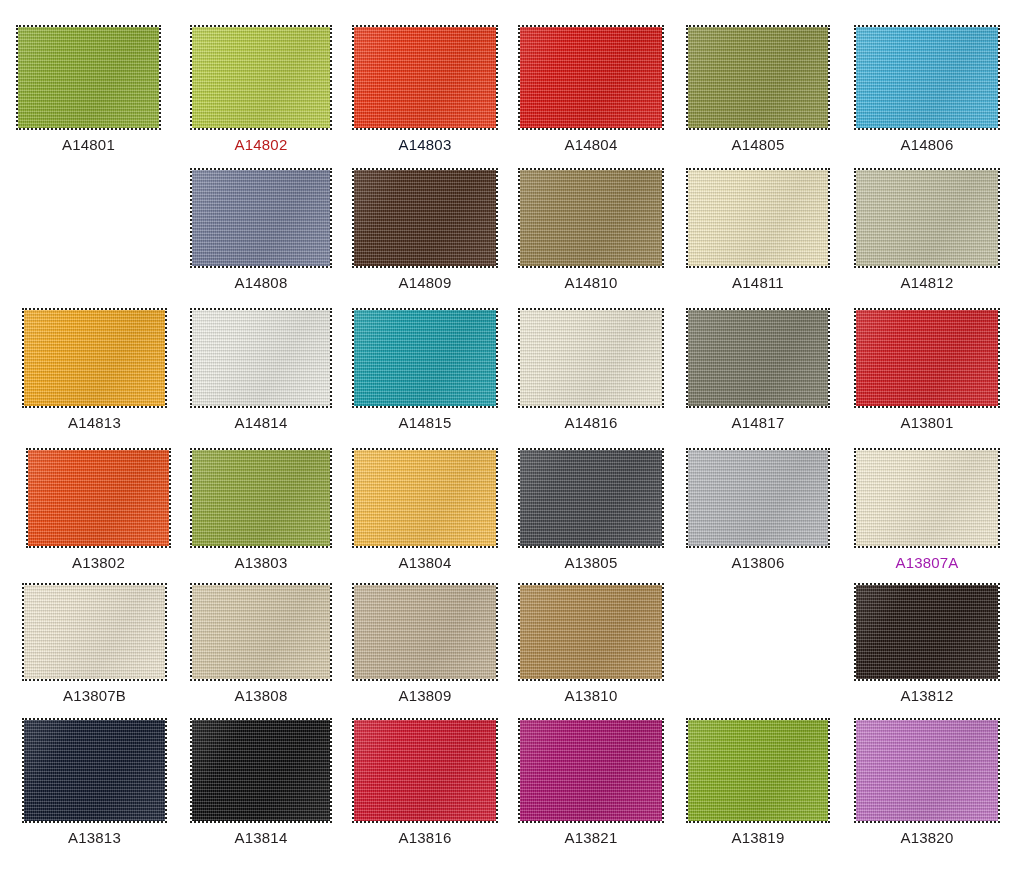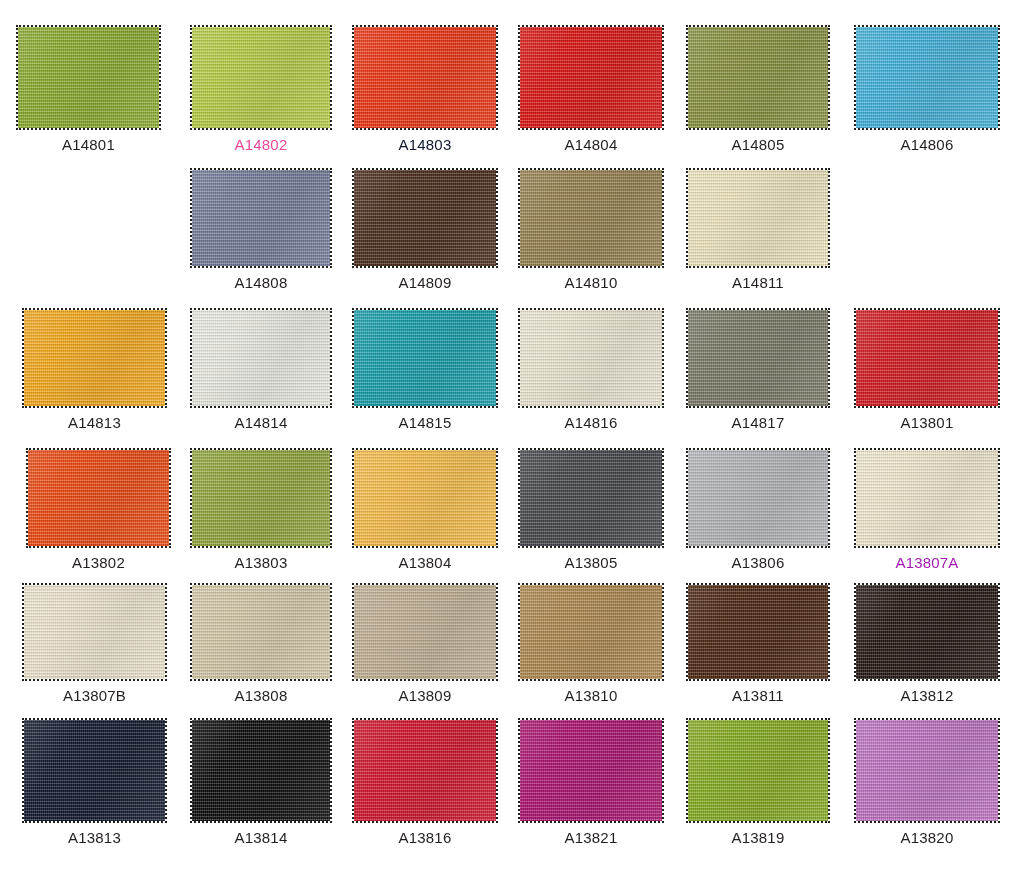--- a/index.html
+++ b/index.html
@@ -100,21 +100,21 @@
         <div class="chip-shade"></div>
       </div>
       <div class="swatch-label" style="color: rgb(35, 31, 32);">A14801</div>
     </div>
     <div class="swatch-cell" style="left: 190px; top: 25px; width: 142px;">
       <div class="swatch-chip" style="height: 105px; border-color: rgb(32, 32, 28);">
         <div class="chip-color" style="background-color: rgb(185, 207, 69);"></div>
         <div class="chip-weave"></div>
         <div class="chip-shade"></div>
       </div>
-      <div class="swatch-label" style="color: #ec4899;">A14802</div>
+      <div class="swatch-label" style="color: #b91c1c;">A14802</div>
     </div>
     <div class="swatch-cell" style="left: 352px; top: 25px; width: 146px;">
       <div class="swatch-chip" style="height: 105px; border-color: rgb(32, 32, 28);">
         <div class="chip-color" style="background-color: rgb(240, 53, 19);"></div>
         <div class="chip-weave"></div>
         <div class="chip-shade"></div>
       </div>
       <div class="swatch-label" style="color: #0f172a;">A14803</div>
     </div>
     <div class="swatch-cell" style="left: 518px; top: 25px; width: 146px;">
@@ -166,20 +166,28 @@
       <div class="swatch-label" style="color: rgb(35, 31, 32);">A14810</div>
     </div>
     <div class="swatch-cell" style="left: 686px; top: 168px; width: 144px;">
       <div class="swatch-chip" style="height: 100px; border-color: rgb(32, 32, 28);">
         <div class="chip-color" style="background-color: rgb(242, 232, 192);"></div>
         <div class="chip-weave"></div>
         <div class="chip-shade"></div>
       </div>
       <div class="swatch-label" style="color: rgb(35, 31, 32);">A14811</div>
     </div>
+    <div class="swatch-cell" style="left: 854px; top: 168px; width: 146px;">
+      <div class="swatch-chip" style="height: 100px; border-color: rgb(32, 32, 28);">
+        <div class="chip-color" style="background-color: rgb(196, 194, 164);"></div>
+        <div class="chip-weave"></div>
+        <div class="chip-shade"></div>
+      </div>
+      <div class="swatch-label" style="color: rgb(35, 31, 32);">A14812</div>
+    </div>
     <div class="swatch-cell" style="left: 22px; top: 308px; width: 145px;">
       <div class="swatch-chip" style="height: 100px; border-color: rgb(32, 32, 28);">
         <div class="chip-color" style="background-color: rgb(248, 171, 28);"></div>
         <div class="chip-weave"></div>
         <div class="chip-shade"></div>
       </div>
       <div class="swatch-label" style="color: rgb(35, 31, 32);">A14813</div>
     </div>
     <div class="swatch-cell" style="left: 190px; top: 308px; width: 142px;">
       <div class="swatch-chip" style="height: 100px; border-color: rgb(32, 32, 28);">
@@ -294,28 +302,20 @@
       <div class="swatch-label" style="color: rgb(35, 31, 32);">A13809</div>
     </div>
     <div class="swatch-cell" style="left: 518px; top: 583px; width: 146px;">
       <div class="swatch-chip" style="height: 98px; border-color: rgb(32, 32, 28);">
         <div class="chip-color" style="background-color: rgb(176, 138, 78);"></div>
         <div class="chip-weave"></div>
         <div class="chip-shade"></div>
       </div>
       <div class="swatch-label" style="color: rgb(35, 31, 32);">A13810</div>
     </div>
-    <div class="swatch-cell" style="left: 686px; top: 583px; width: 144px;">
-      <div class="swatch-chip" style="height: 98px; border-color: rgb(32, 32, 28);">
-        <div class="chip-color" style="background-color: rgb(75, 37, 16);"></div>
-        <div class="chip-weave"></div>
-        <div class="chip-shade"></div>
-      </div>
-      <div class="swatch-label" style="color: rgb(35, 31, 32);">A13811</div>
-    </div>
     <div class="swatch-cell" style="left: 854px; top: 583px; width: 146px;">
       <div class="swatch-chip" style="height: 98px; border-color: rgb(32, 32, 28);">
         <div class="chip-color" style="background-color: rgb(34, 22, 17);"></div>
         <div class="chip-weave"></div>
         <div class="chip-shade"></div>
       </div>
       <div class="swatch-label" style="color: rgb(35, 31, 32);">A13812</div>
     </div>
     <div class="swatch-cell" style="left: 22px; top: 718px; width: 145px;">
       <div class="swatch-chip" style="height: 105px; border-color: rgb(32, 32, 28);">

